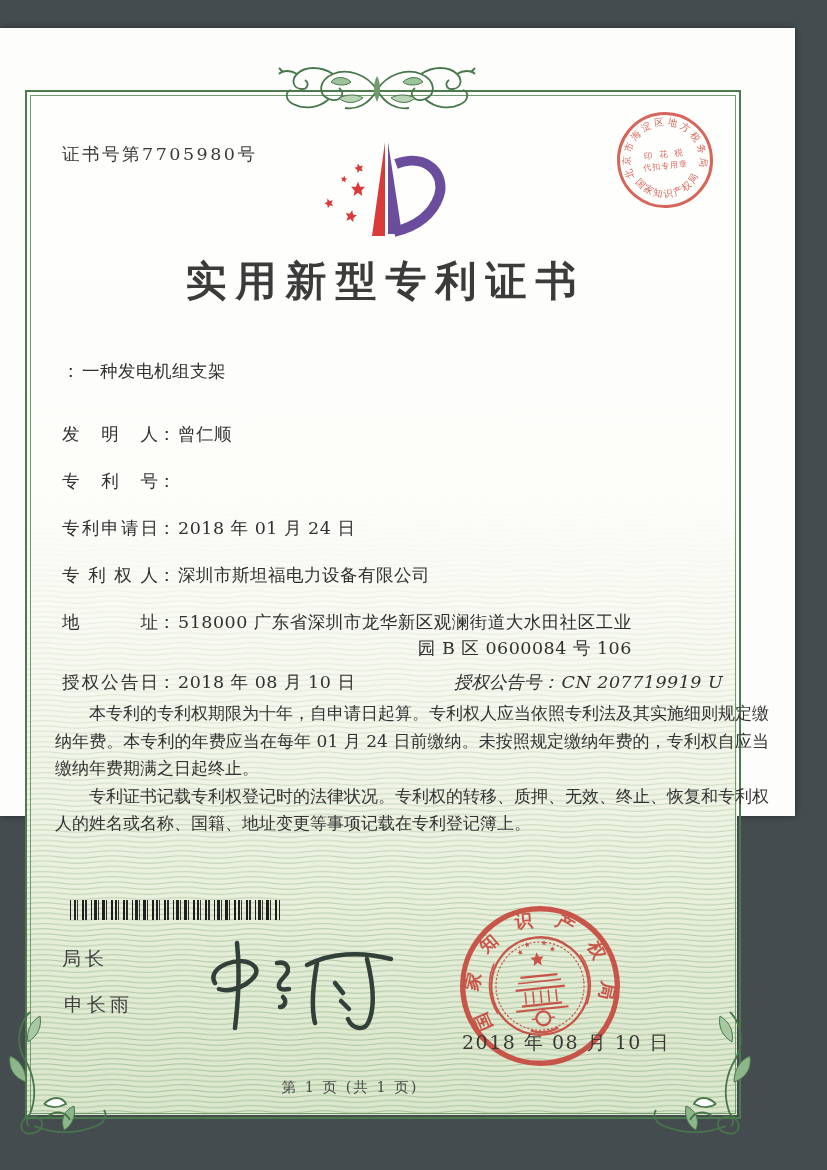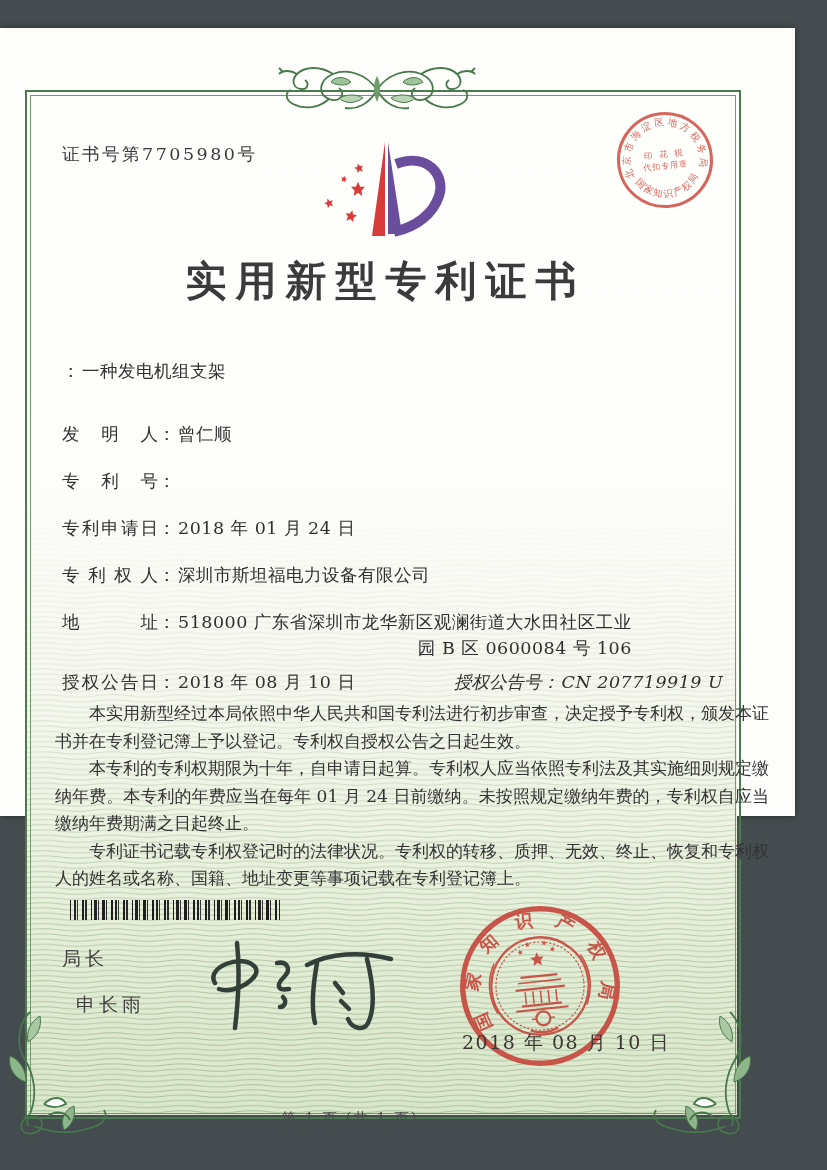--- a/index.html
+++ b/index.html
@@ -27,26 +27,26 @@
   .colon{flex:0 0 auto;width:20px;}
   .val{letter-spacing:.5px;text-align:right;}
   .val.pre{white-space:pre-line;}
   .row.grant{position:relative;}
   .grant2{position:absolute;left:392px;top:0;display:flex;font-style:italic;}
   .body-text{position:absolute;left:55px;top:672px;width:714px;font-size:17px;line-height:27.5px;color:#333;text-align:justify;}
   .body-text p{margin:0;text-indent:2em;}
   .barcode{position:absolute;left:70px;top:872px;width:210px;height:20px;
     background:repeating-linear-gradient(90deg,#1d1d1d 0 1.5px,transparent 1.5px 3.5px,#222 3.5px 6px,transparent 6px 7px,#383838 7px 8px,transparent 8px 11.5px,#1d1d1d 11.5px 14px,transparent 14px 15px,#2c2c2c 15px 16.5px,transparent 16.5px 20.5px);}
   .signer-title{position:absolute;left:62px;top:918px;font-size:19px;letter-spacing:4px;color:#3e3e3e;font-family:"DejaVu Sans","Liberation Sans",sans-serif;}
-  .signer-name{position:absolute;left:76px;top:964px;font-size:19px;letter-spacing:4px;color:#3e3e3e;font-family:Liberation Serif, serif;}
+  .signer-name{position:absolute;left:64px;top:964px;font-size:19px;letter-spacing:4px;color:#3e3e3e;font-family:Liberation Serif, serif;}
   .signature{position:absolute;left:195px;top:897px;}
   .tax-seal{position:absolute;left:615px;top:82px;transform:rotate(-6deg);}
   .office-seal{position:absolute;left:455px;top:873px;transform:rotate(-6deg);}
   .seal-date{position:absolute;left:462px;top:1002px;font-size:19px;letter-spacing:1.5px;color:#3b3734;z-index:6;}
-  .footer{position:absolute;left:0;top:1050px;width:700px;text-align:center;font-size:14.5px;color:#4a4a4a;letter-spacing:2px;margin-top:31px;}
+  .footer{position:absolute;left:0;top:1050px;width:700px;text-align:center;font-size:14.5px;color:#4a4a4a;letter-spacing:2px;}
 </style>
 </head>
 <body>
 
 <div class="screen">
   <div class="paper">
 
     <div class="frame-fill">
       <svg width="712" height="1025" viewBox="0 0 712 1025">
         <defs>
@@ -185,21 +185,20 @@
           <span class="val">2018 年 08 月 10 日</span>
         <span class="grant2">
           <span>授权公告号</span>
             <span class="colon">：</span>
             <span class="val">CN 207719919 U</span>
         </span>
       </div>
     </div>
 
     <div class="body-text">
-      <p>本实用新型经过本局依照中华人民共和国专利法进行初步审查，决定授予专利权，颁发本证书并在专利登记簿上予以登记。专利权自授权公告之日起生效。</p>
       <p>本专利的专利权期限为十年，自申请日起算。专利权人应当依照专利法及其实施细则规定缴纳年费。本专利的年费应当在每年 01 月 24 日前缴纳。未按照规定缴纳年费的，专利权自应当缴纳年费期满之日起终止。</p>
       <p>专利证书记载专利权登记时的法律状况。专利权的转移、质押、无效、终止、恢复和专利权人的姓名或名称、国籍、地址变更等事项记载在专利登记簿上。</p>
     </div>
 
     <div class="barcode"></div>
 
     <svg class="office-seal" width="170" height="170" viewBox="0 0 220 220">
       <g opacity="0.9">
         <circle cx="110" cy="110" r="100" fill="none" stroke="#c6453b" stroke-width="7"></circle>
         <defs>

